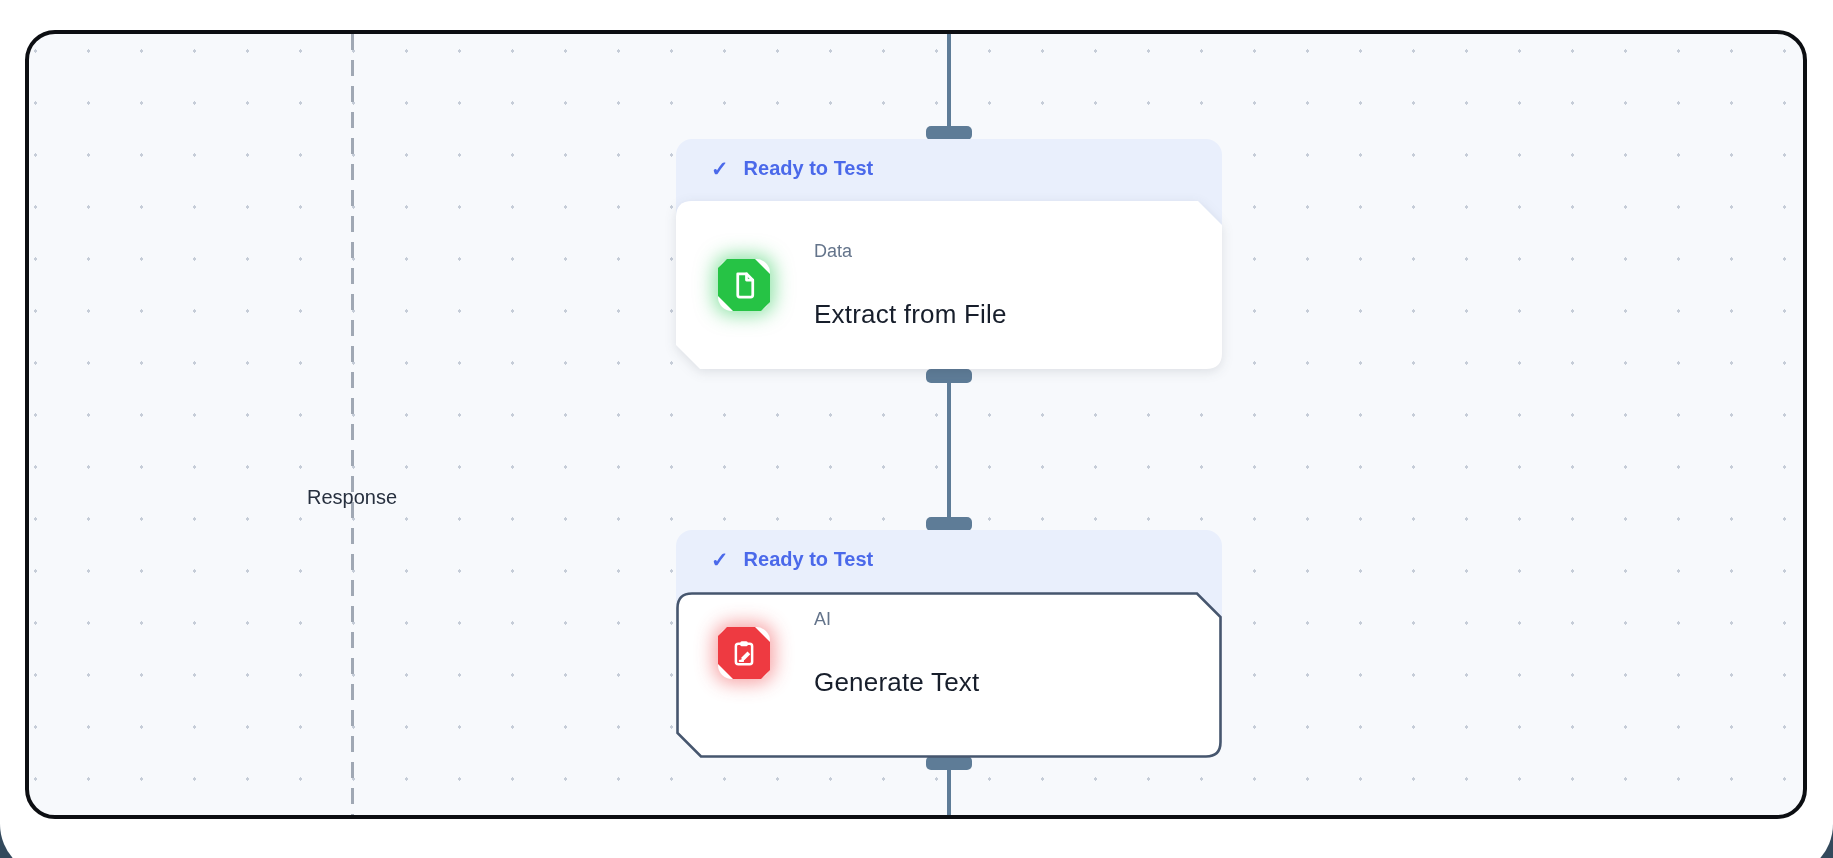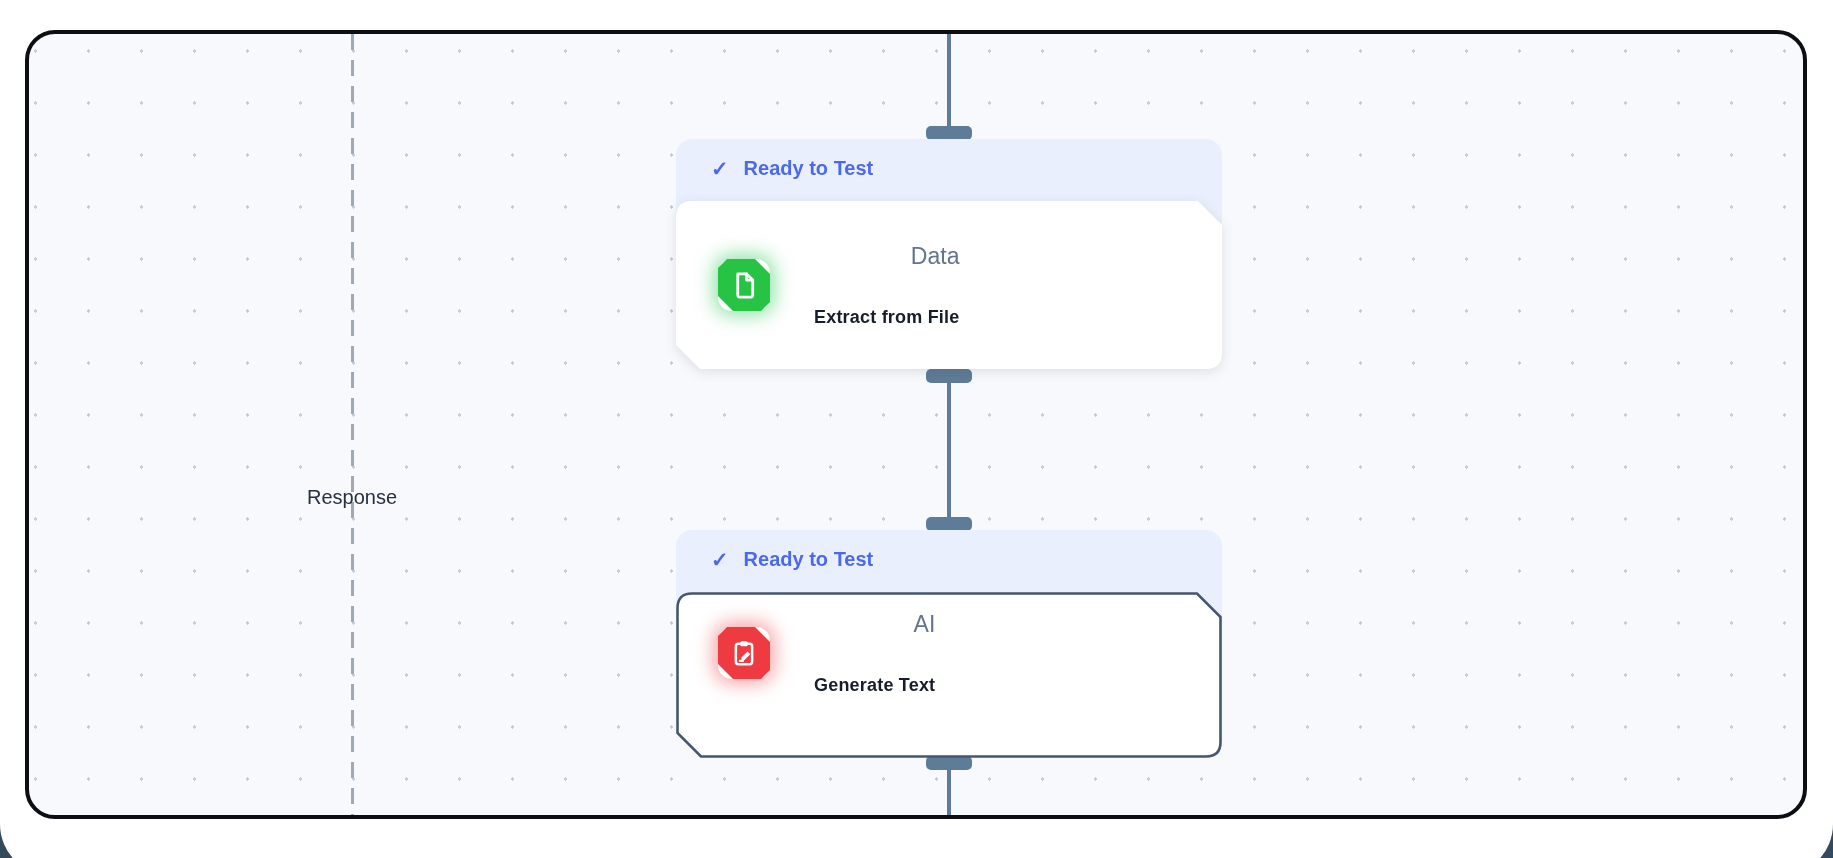--- a/index.html
+++ b/index.html
@@ -78,22 +78,22 @@
     width:52px; height:52px;
     clip-path: polygon(9px 0, calc(100% - 15px) 0, 100% 15px,
                        100% calc(100% - 9px), calc(100% - 9px) 100%,
                        15px 100%, 0 calc(100% - 15px), 0 9px);
     display:flex; align-items:center; justify-content:center;
   }
   .icon-bg.green { background:#26c345; }
   .icon-bg.red   { background:#ee3a41; }
 
   .texts { margin-left:44px; display:flex; flex-direction:column; }
-  .category { font-size:23px; font-weight:500; color:#64748b; margin-bottom:9px;text-align:right; }
-  .title    { font-size:18px; font-weight:700; color:#171e2b; letter-spacing:0.2px;margin-top:28px; }
+  .category { font-size:18px; font-weight:500; color:#64748b; margin-bottom:9px; }
+  .title    { font-size:26px; font-weight:400; color:#171e2b; letter-spacing:0.2px;margin-top:28px; }
 </style>
 </head>
 <body>
 
 <div class="sheet">
   <div class="canvas">
 
     <div class="dash-guide"></div>
     <div class="guide-label">Response</div>
 

